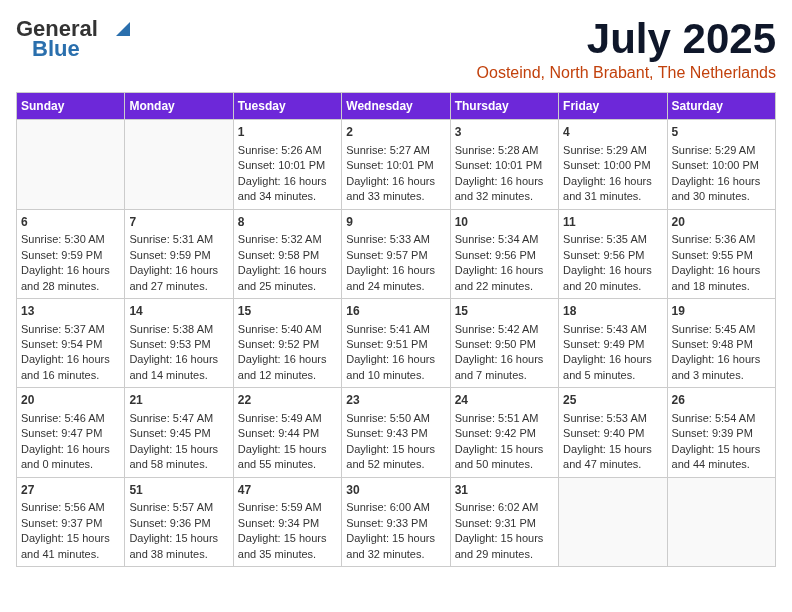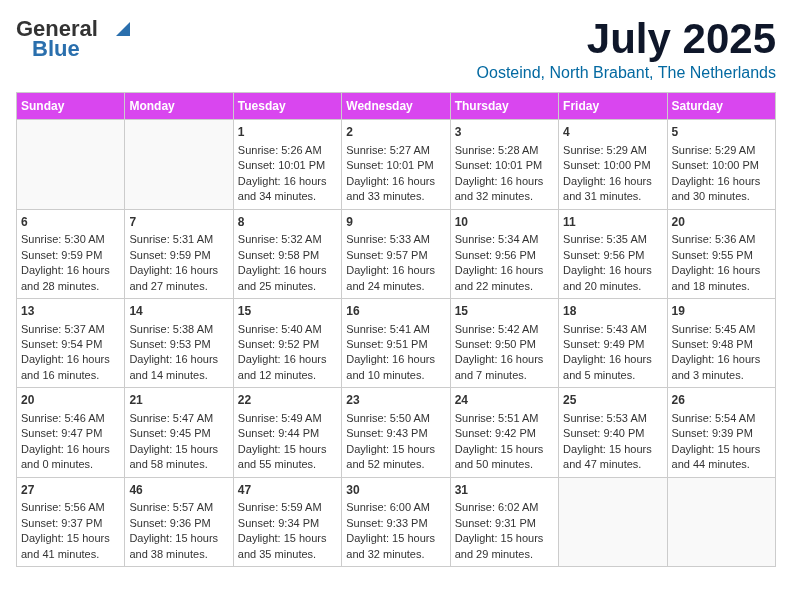--- a/index.html
+++ b/index.html
@@ -25,31 +25,31 @@
       text-align: right;
     }
     .month-year {
       font-size: 42px;
       font-weight: bold;
       color: #0f172a;
       line-height: 1.1;
     }
     .location {
       font-size: 16px;
-      color: #0369a1;
+      color: #c2410c;
       margin-top: 2px;
     }
     .calendar {
       width: 100%;
       border-collapse: collapse;
       margin-top: 10px;
       font-size: 11px;
     }
     .calendar th {
-      background-color: #d946ef;
+      background-color: #6d28d9;
       color: #fff;
       padding: 6px 4px;
       text-align: left;
       font-size: 12px;
       font-weight: bold;
       border: 1px solid #ccc;
     }
     .calendar td {
       border: 1px solid #ccc;
       vertical-align: top;
@@ -134,21 +134,21 @@
         <td><span class="day-num">20</span><span class="day-info">Sunrise: 5:46 AM<br>Sunset: 9:47 PM<br>Daylight: 16 hours and 0 minutes.</span></td>
         <td><span class="day-num">21</span><span class="day-info">Sunrise: 5:47 AM<br>Sunset: 9:45 PM<br>Daylight: 15 hours and 58 minutes.</span></td>
         <td><span class="day-num">22</span><span class="day-info">Sunrise: 5:49 AM<br>Sunset: 9:44 PM<br>Daylight: 15 hours and 55 minutes.</span></td>
         <td><span class="day-num">23</span><span class="day-info">Sunrise: 5:50 AM<br>Sunset: 9:43 PM<br>Daylight: 15 hours and 52 minutes.</span></td>
         <td><span class="day-num">24</span><span class="day-info">Sunrise: 5:51 AM<br>Sunset: 9:42 PM<br>Daylight: 15 hours and 50 minutes.</span></td>
         <td><span class="day-num">25</span><span class="day-info">Sunrise: 5:53 AM<br>Sunset: 9:40 PM<br>Daylight: 15 hours and 47 minutes.</span></td>
         <td><span class="day-num">26</span><span class="day-info">Sunrise: 5:54 AM<br>Sunset: 9:39 PM<br>Daylight: 15 hours and 44 minutes.</span></td>
       </tr>
       <tr>
         <td><span class="day-num">27</span><span class="day-info">Sunrise: 5:56 AM<br>Sunset: 9:37 PM<br>Daylight: 15 hours and 41 minutes.</span></td>
-        <td><span class="day-num">46</span><span class="day-info">Sunrise: 5:57 AM<br>Sunset: 9:36 PM<br>Daylight: 15 hours and 38 minutes.</span></td>
+        <td><span class="day-num">51</span><span class="day-info">Sunrise: 5:57 AM<br>Sunset: 9:36 PM<br>Daylight: 15 hours and 38 minutes.</span></td>
         <td><span class="day-num">47</span><span class="day-info">Sunrise: 5:59 AM<br>Sunset: 9:34 PM<br>Daylight: 15 hours and 35 minutes.</span></td>
         <td><span class="day-num">30</span><span class="day-info">Sunrise: 6:00 AM<br>Sunset: 9:33 PM<br>Daylight: 15 hours and 32 minutes.</span></td>
         <td><span class="day-num">31</span><span class="day-info">Sunrise: 6:02 AM<br>Sunset: 9:31 PM<br>Daylight: 15 hours and 29 minutes.</span></td>
         <td class="empty"></td>
         <td class="empty"></td>
       </tr>
     </tbody>
 </table>
 
 </body></html>

